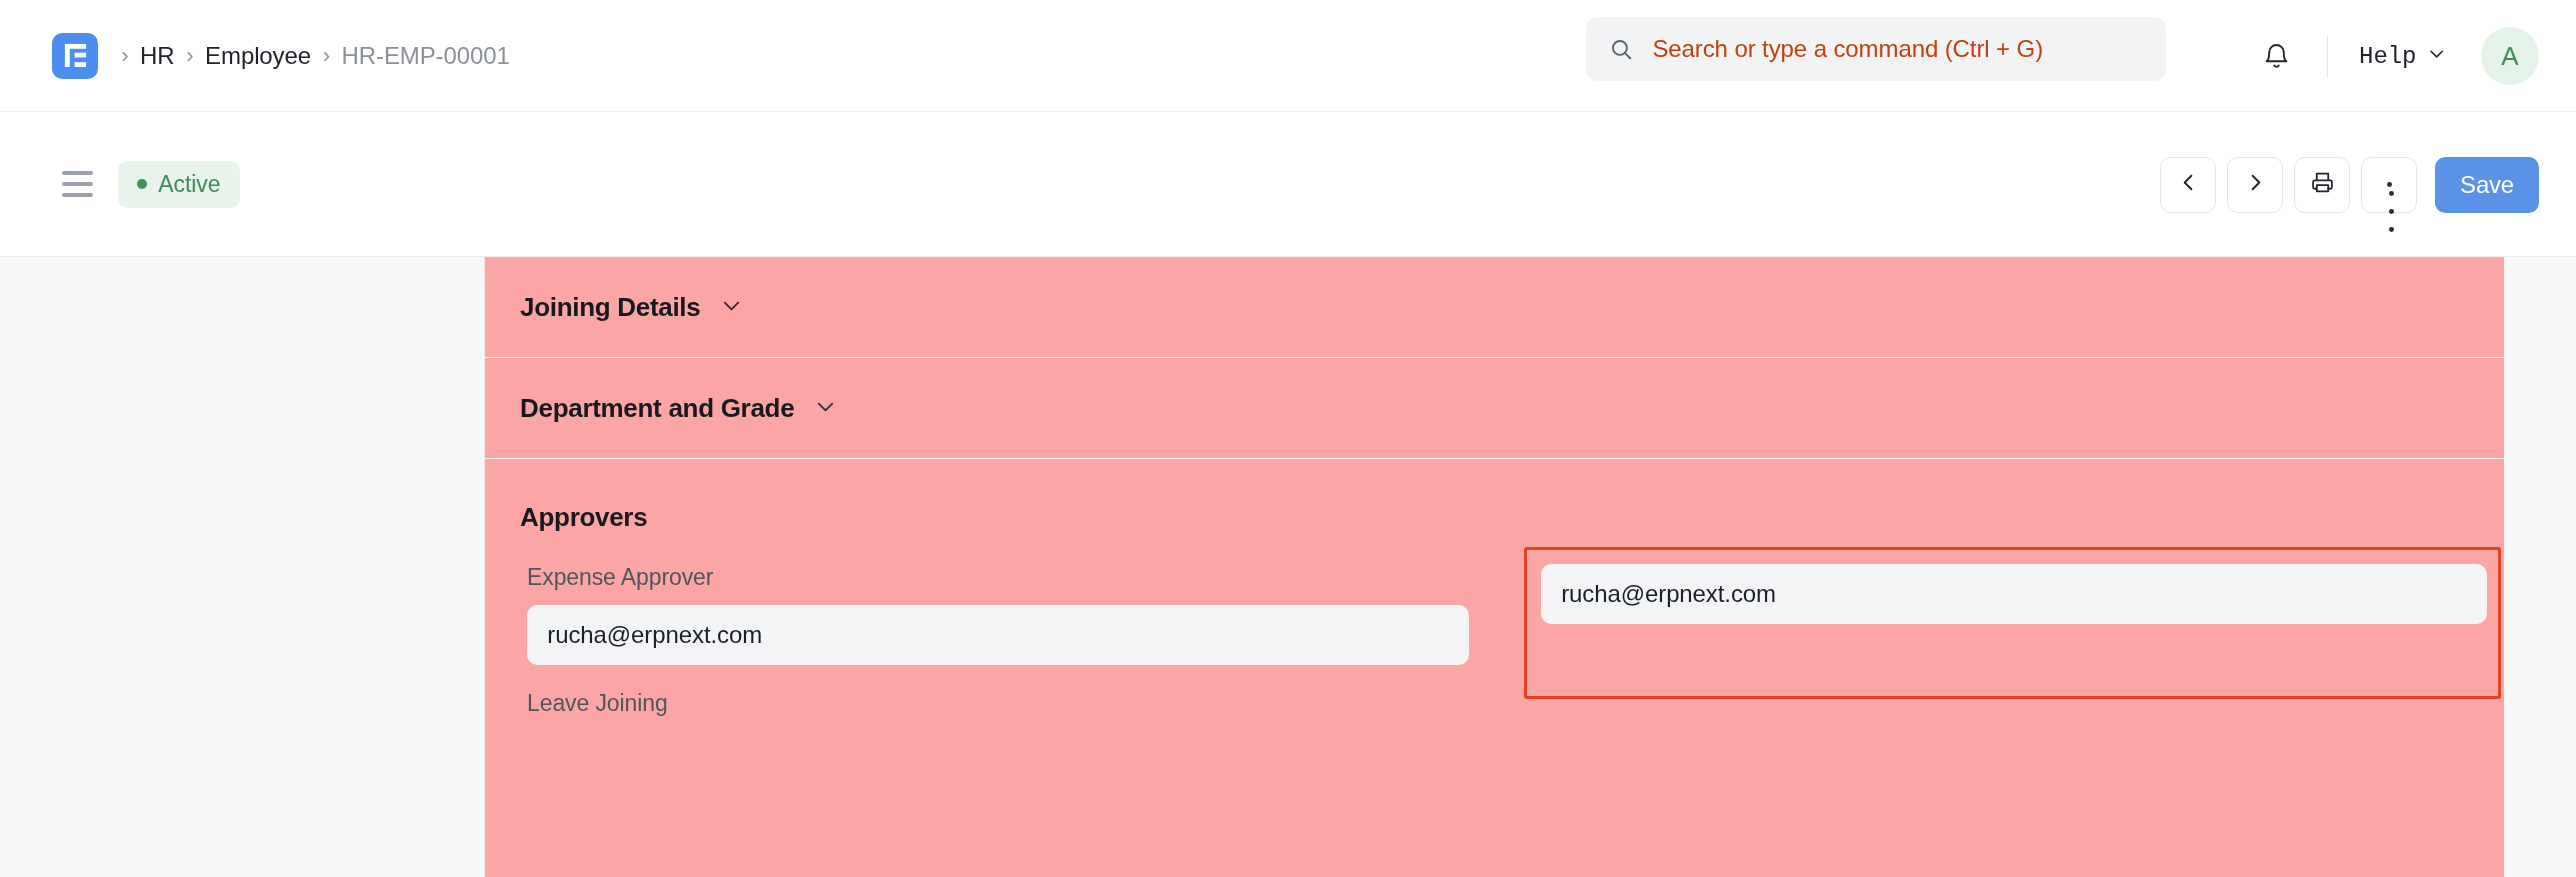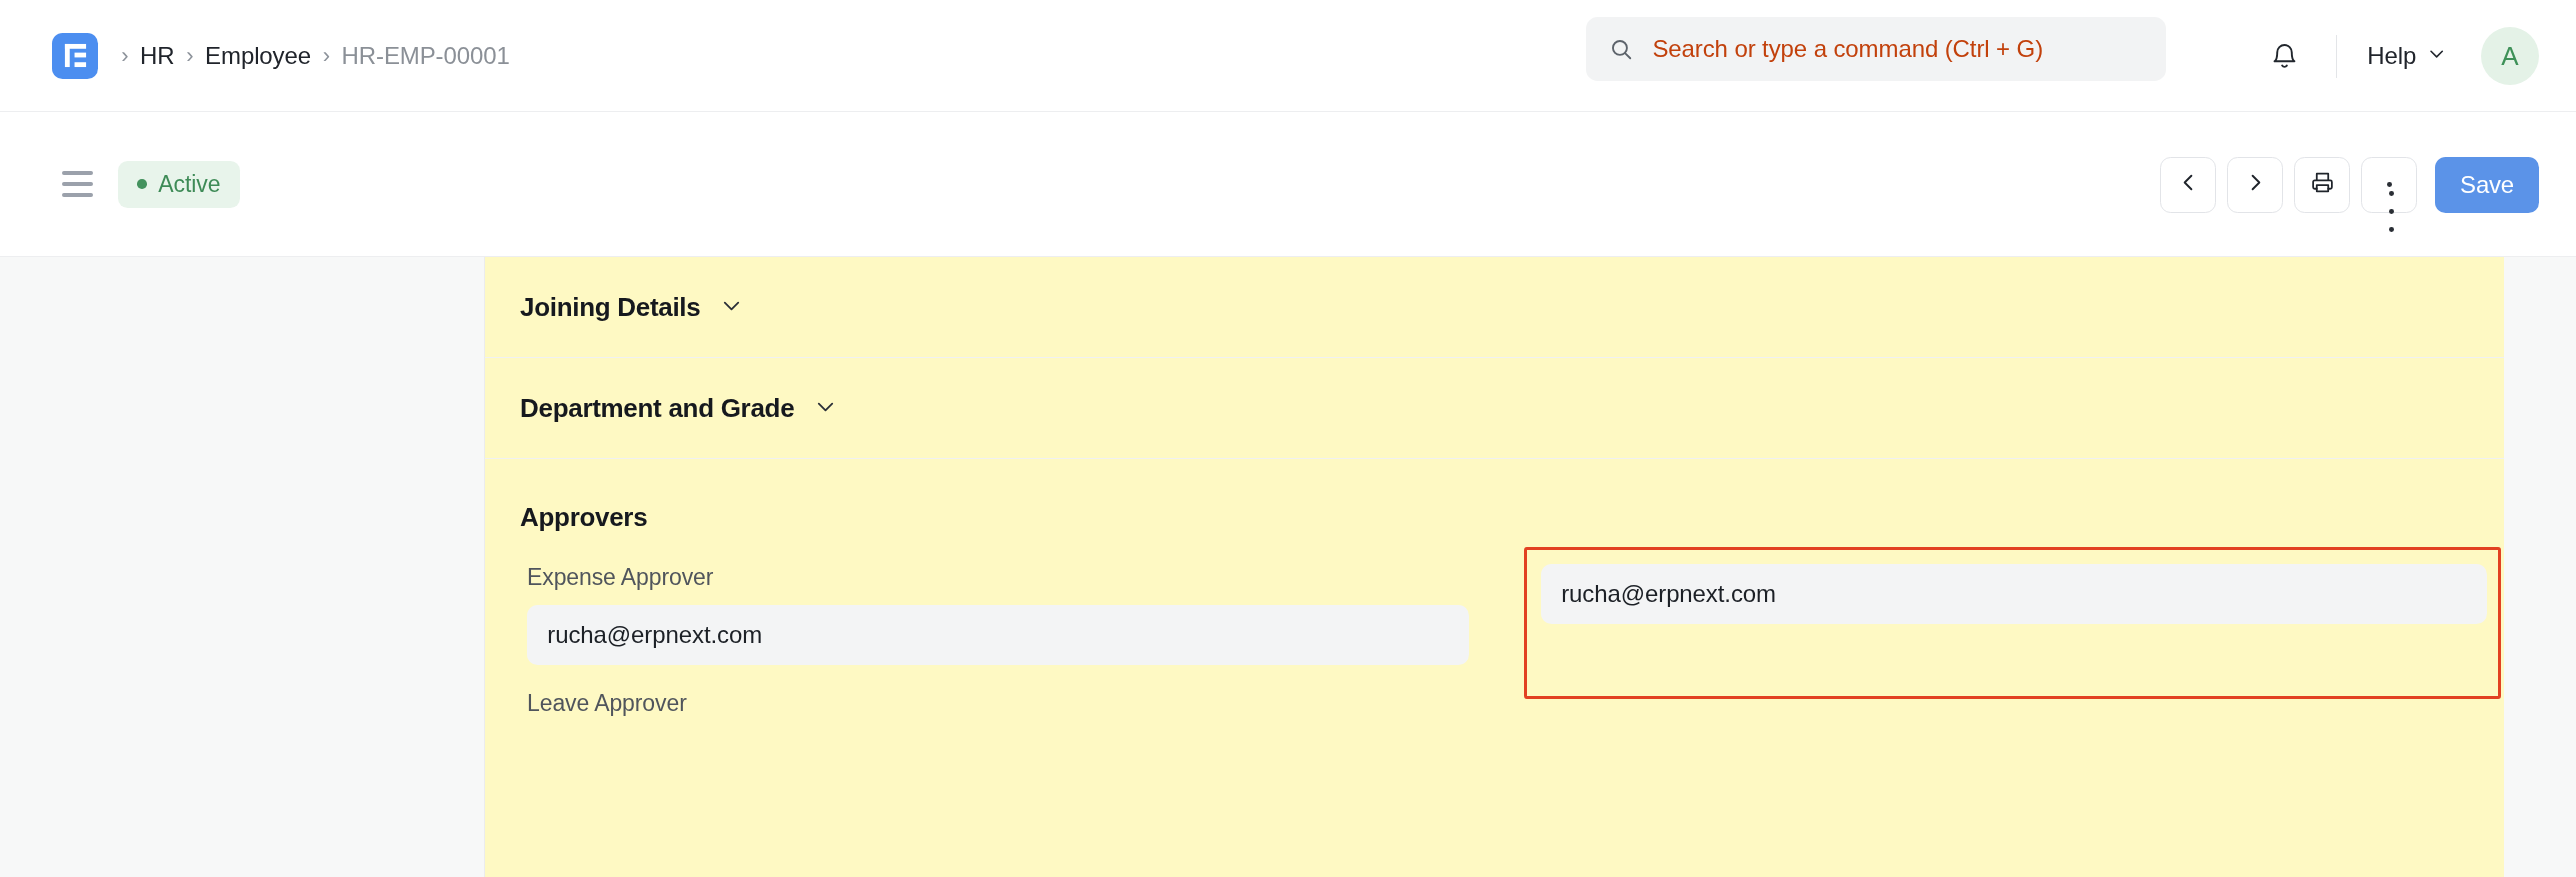--- a/index.html
+++ b/index.html
@@ -112,20 +112,21 @@
     height: 43px;
     background: #E3E5E8;
     margin: 0 25px;
   }
   .help-btn {
     display: flex;
     align-items: center;
     gap: 10.6px;
     cursor: pointer;
     padding: 7.7px 5.8px;
+    font-family: Liberation Mono, monospace;
   }
   .help-label {
     font-size: 24px;
     color: #20242B;
     letter-spacing: -0.1px;
   }
   .avatar {
     width: 58px;
     height: 58px;
     border-radius: 50%;
@@ -250,21 +251,21 @@
   .side-panel {
     width: 485px;
     flex: 0 0 485px;
     background: #F7F8F8;
     border-right: 1px solid #EBECEE;
     height: 100%;
   }
   .content-card {
     width: 2019px;
     flex: 0 0 2019px;
-    background: #fef9c3;
+    background: #fca5a5;
     height: 100%;
     overflow: hidden;
   }
   .after-card {
     flex: 1 1 auto;
     background: #F7F8F8;
     height: 100%;
   }
 
   .section {
@@ -490,21 +491,21 @@
       </div>
 
       <div class="cols">
 
         <div class="col col-left">
           <div class="field">
             <label class="field-label">Expense Approver</label>
             <input class="field-input" type="text" value="rucha@erpnext.com" style="">
           </div>
           <div class="field">
-            <label class="field-label">Leave Approver</label>
+            <label class="field-label">Leave Joining</label>
           </div>
         </div>
 
         <div class="col col-right">
           <div class="highlight-box"></div>
           <div class="field">
             <input class="field-input" type="text" value="rucha@erpnext.com" style="">
           </div>
         </div>
 

